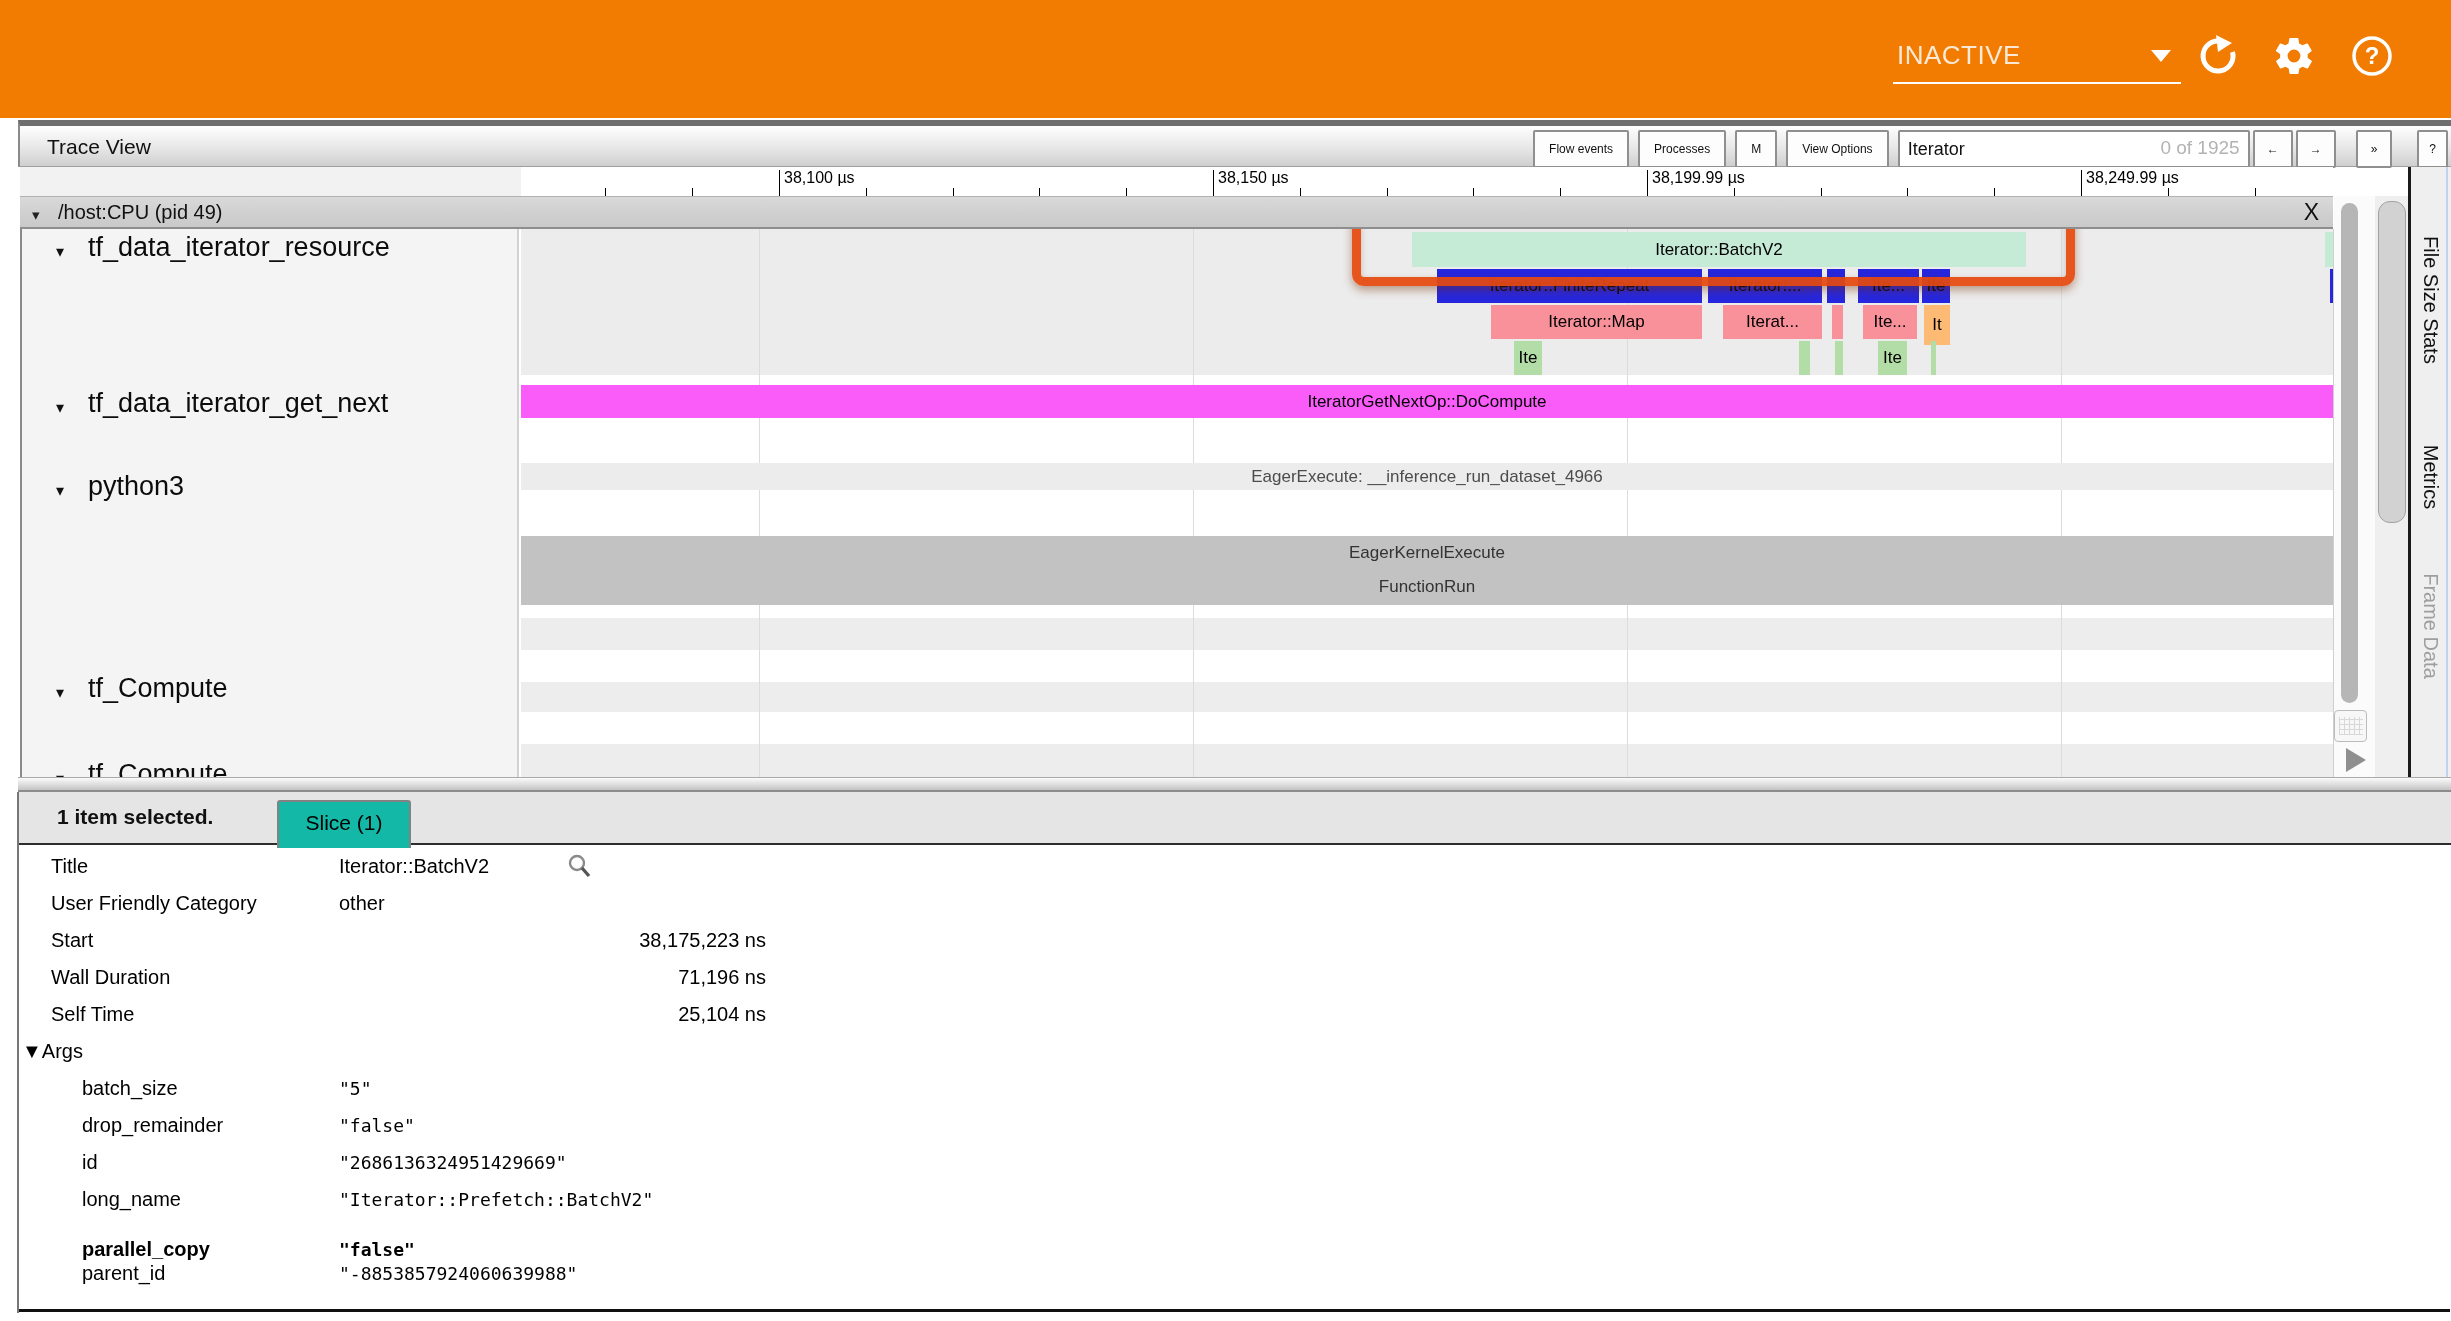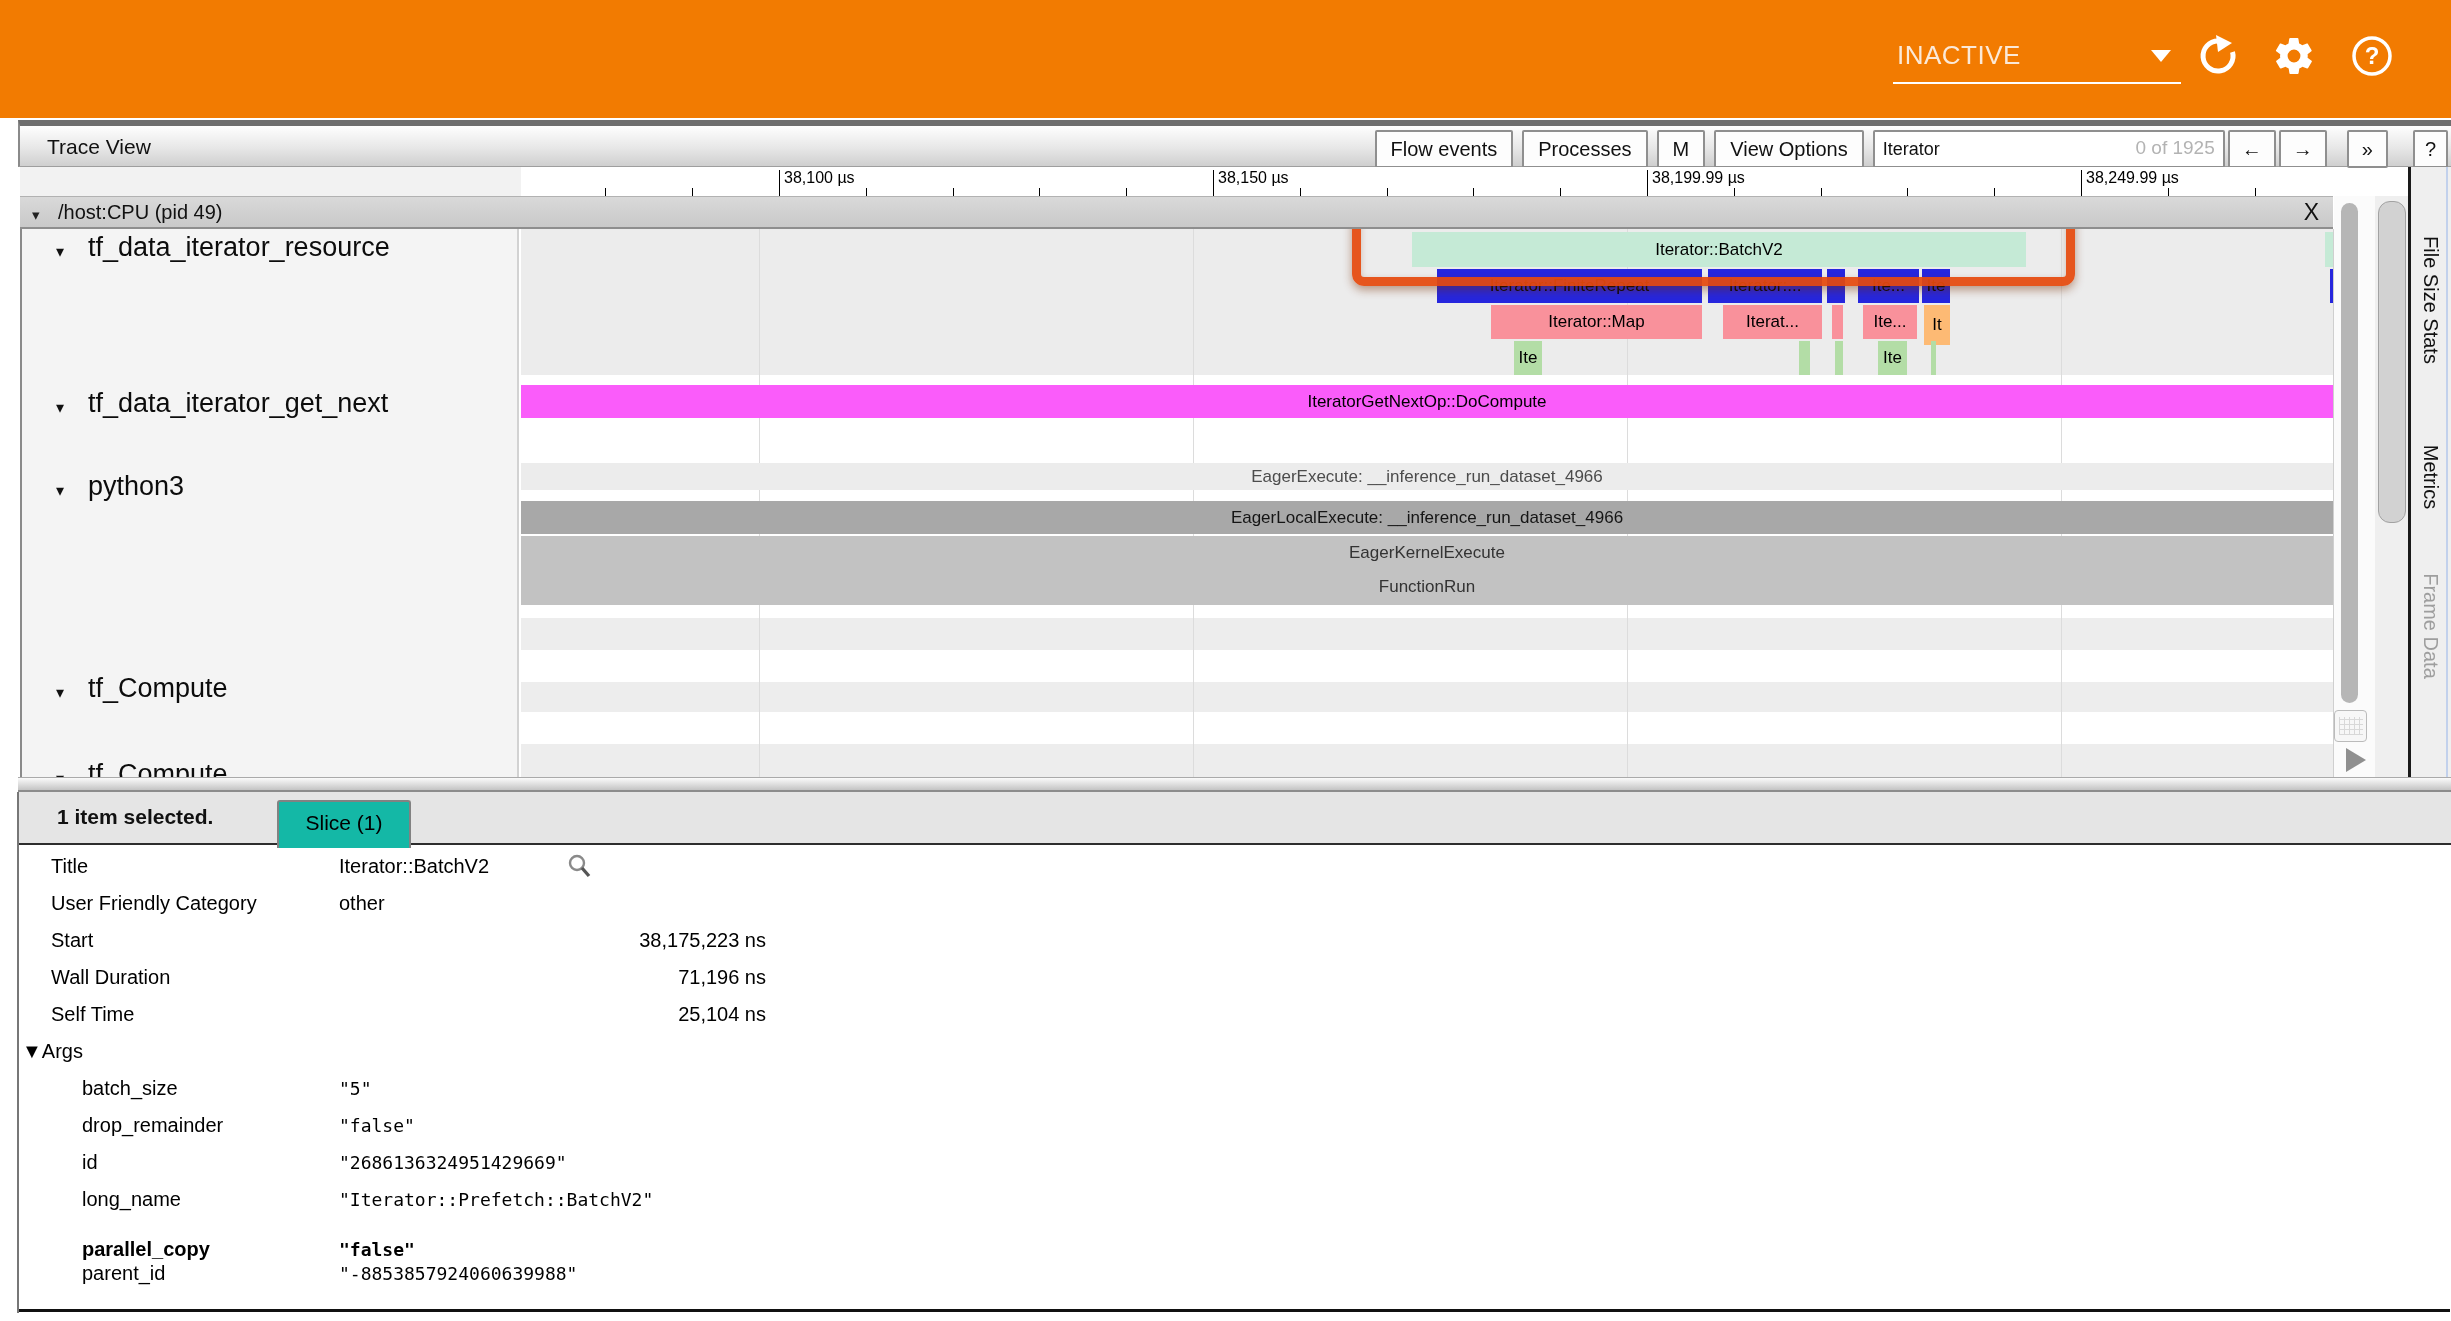--- a/index.html
+++ b/index.html
@@ -15,21 +15,21 @@
                 border-left:10px solid transparent;border-right:10px solid transparent;border-top:12px solid #fff;}
   .status-underline{position:absolute;left:0;top:44px;width:288px;height:2px;background:#fff;}
   .icon-btn{position:absolute;width:44px;height:44px;top:34px;cursor:pointer;}
 
   
   .trace-headbar{left:18px;top:120px;width:2433px;height:47px;
      background:linear-gradient(#fefefe,#e7e7e7 55%,#cfcfcf);
      border-top:6px solid #6e6e6e;border-left:2px solid #8a8a8a;border-bottom:1px solid #9e9e9e;box-sizing:border-box;}
   .trace-title{position:absolute;left:27px;top:9px;font-size:21px;color:#111;}
   .tv-toolbar{position:absolute;right:3px;top:4px;height:38px;display:flex;align-items:stretch;}
-  .tv-btn{background:#fdfdfd;border:2px solid #8f8f8f;border-radius:2px;font-size:20px;
+  .tv-btn{background:#fdfdfd;border:2px solid #8f8f8f;border-radius:2px;font-size:12px;
           font-family:"Liberation Sans",sans-serif;padding:0 14px;margin-left:9px;cursor:pointer;color:#111;}
   .searchwrap{position:relative;margin-left:9px;width:348px;background:#fff;border:2px solid #8f8f8f;border-radius:2px;}
   .searchwrap input{position:absolute;left:6px;top:2px;width:230px;height:28px;border:none;outline:none;
           font-size:18px;font-family:"Liberation Sans",sans-serif;color:#111;background:transparent;}
   .search-count{position:absolute;right:8px;top:5px;font-size:19px;color:#b3b3b3;}
 
   
   .ruler{left:20px;top:167px;width:2313px;height:29px;background:#fff;overflow:hidden;}
   .ruler-side{position:absolute;left:0;top:0;width:501px;height:29px;background:#f2f2f2;}
   .tick{position:absolute;top:21px;width:1px;height:8px;background:#000;}
@@ -208,21 +208,20 @@
   <div class="abs canvas" id="canvas">
       <div class="group-block" style="top: 0px; height: 146px;"></div>
       <div class="stripe" style="top: 389px; height: 32px;"></div>
       <div class="stripe" style="top: 453px; height: 30px;"></div>
       <div class="stripe" style="top: 515px; height: 33px;"></div>
       <div class="gridline" style="left: 238px;"></div>
       <div class="gridline" style="left: 672px;"></div>
       <div class="gridline" style="left: 1106px;"></div>
       <div class="gridline" style="left: 1540px;"></div>
       <div class="band" style="top: 234px; height: 27px; background: rgb(236, 236, 236); color: rgb(76, 76, 76);">EagerExecute: __inference_run_dataset_4966</div>
-      <div class="band" style="top: 272px; height: 33px; background: rgb(168, 168, 168); color: rgb(21, 21, 21);">EagerLocalExecute: __inference_run_dataset_4966</div>
       <div class="band" style="top: 307px; height: 33px; background: rgb(194, 194, 194); color: rgb(51, 51, 51);">EagerKernelExecute</div>
       <div class="band" style="top: 340px; height: 36px; background: rgb(194, 194, 194); color: rgb(51, 51, 51);">FunctionRun</div>
       <div class="slice" style="left: 891px; top: 3px; width: 614px; height: 35px; background: rgb(197, 234, 214);">Iterator::BatchV2</div>
       <div class="slice" style="left: 1804px; top: 3px; width: 9px; height: 35px; background: rgb(197, 234, 214);"></div>
       <div class="slice" style="left: 916px; top: 40px; width: 265px; height: 34px; background: rgb(38, 38, 221);">Iterator::FiniteRepeat</div>
       <div class="slice" style="left: 1187px; top: 40px; width: 114px; height: 34px; background: rgb(38, 38, 221);">Iterator:...</div>
       <div class="slice" style="left: 1306px; top: 40px; width: 18px; height: 34px; background: rgb(38, 38, 221);"></div>
       <div class="slice" style="left: 1337px; top: 40px; width: 61px; height: 34px; background: rgb(38, 38, 221);">Ite...</div>
       <div class="slice" style="left: 1401px; top: 40px; width: 28px; height: 34px; background: rgb(38, 38, 221);">Ite</div>
       <div class="slice" style="left: 1809px; top: 40px; width: 4px; height: 34px; background: rgb(38, 38, 221);"></div>

